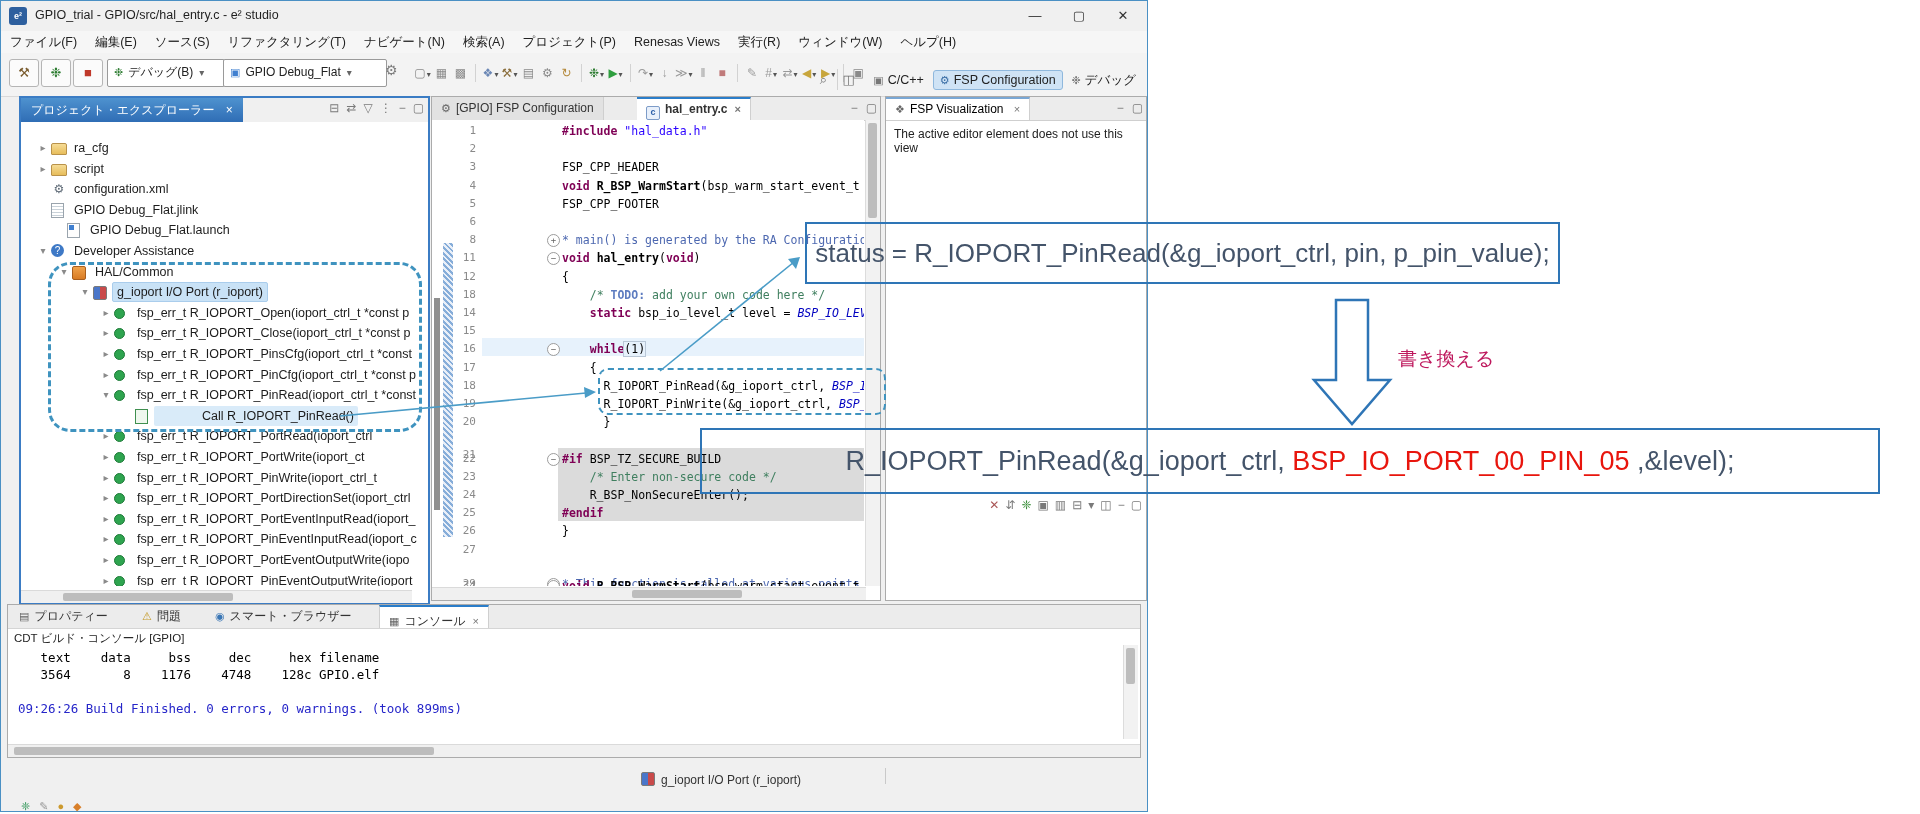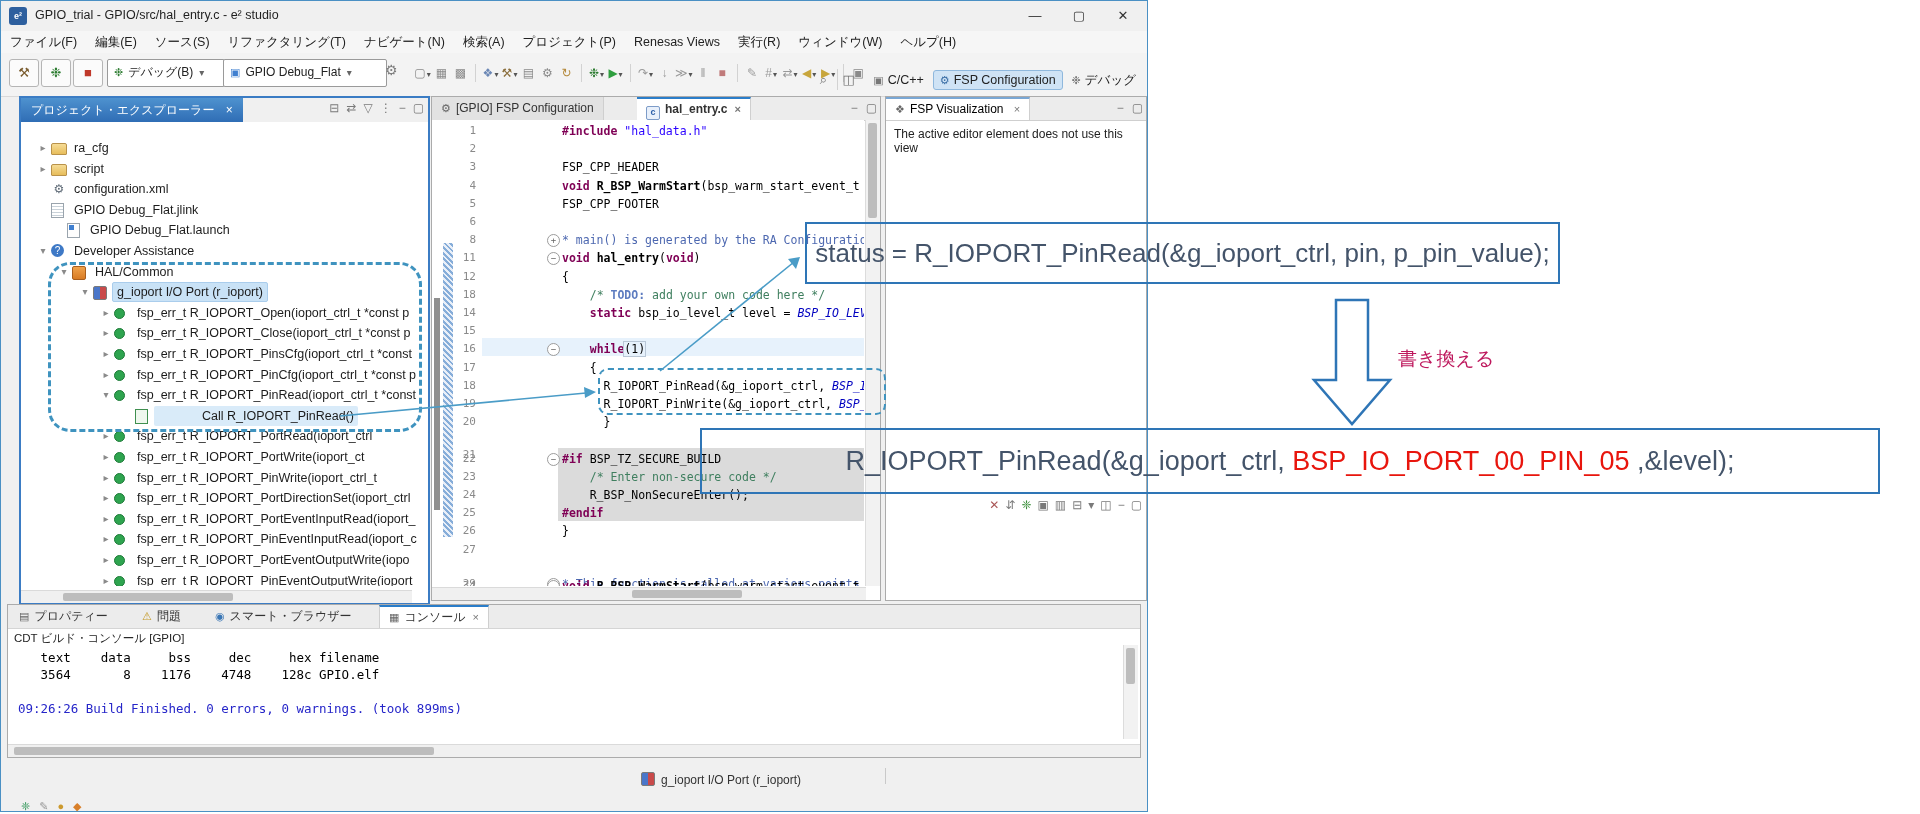--- a/index.html
+++ b/index.html
@@ -110,21 +110,21 @@
   #fsp-tools{position:absolute;right:3px;top:4px;color:#7a7a7a;font-size:12px;}
   #fsp-tools span{margin-left:8px;}
   #fsp-msg{position:absolute;left:8px;top:30px;font-size:12px;color:#222;}
   #fsp-strip{position:absolute;right:4px;top:398px;white-space:nowrap;color:#7a7a7a;}
   #fsp-strip span{margin-left:6px;font-size:12px;}
 
   
   #bp{position:absolute;left:6px;top:603px;width:1134px;height:154px;background:#fff;border:1px solid #ababab;box-sizing:border-box;}
   #bp-tabrow{position:absolute;left:0;top:0;width:100%;height:23px;background:#ececec;border-bottom:1px solid #d5d5d5;}
   .bp-tab{position:absolute;top:0;height:23px;font-size:12px;line-height:23px;padding:0 9px;color:#333;white-space:nowrap;}
-  .bp-tab.active{background:#fff;border-top:2px solid #2a7dc9;border-right:1px solid #cfcfcf;border-left:1px solid #cfcfcf;height:21px;line-height:21px;}
+  .bp-tab.active{background:#fff;border-top:2px solid #2a7dc9;border-right:1px solid #cfcfcf;border-left:1px solid #cfcfcf;height:21px;line-height:29px;}
   #bp-subtitle{position:absolute;left:6px;top:26px;font-size:11.5px;color:#222;}
   #console-out{position:absolute;left:10px;top:44px;width:1100px;height:90px;overflow:hidden;}
   .cline{font-family:"DejaVu Sans Mono",monospace;font-size:12.5px;line-height:17px;white-space:pre;}
   .cline.k{color:#000;} .cline.b{color:#2626c9;}
 
   
   #statusbar{position:absolute;left:0;top:757px;width:100%;height:53px;background:#f0f0f0;}
   #status-sel{position:absolute;left:640px;top:12px;font-size:12px;color:#333;white-space:nowrap;}
   #status-sel .ico-module{position:relative;display:inline-block;top:2px;margin-right:6px;}
   #status-grip{position:absolute;left:884px;top:10px;width:1px;height:16px;background:#c9c9c9;}

